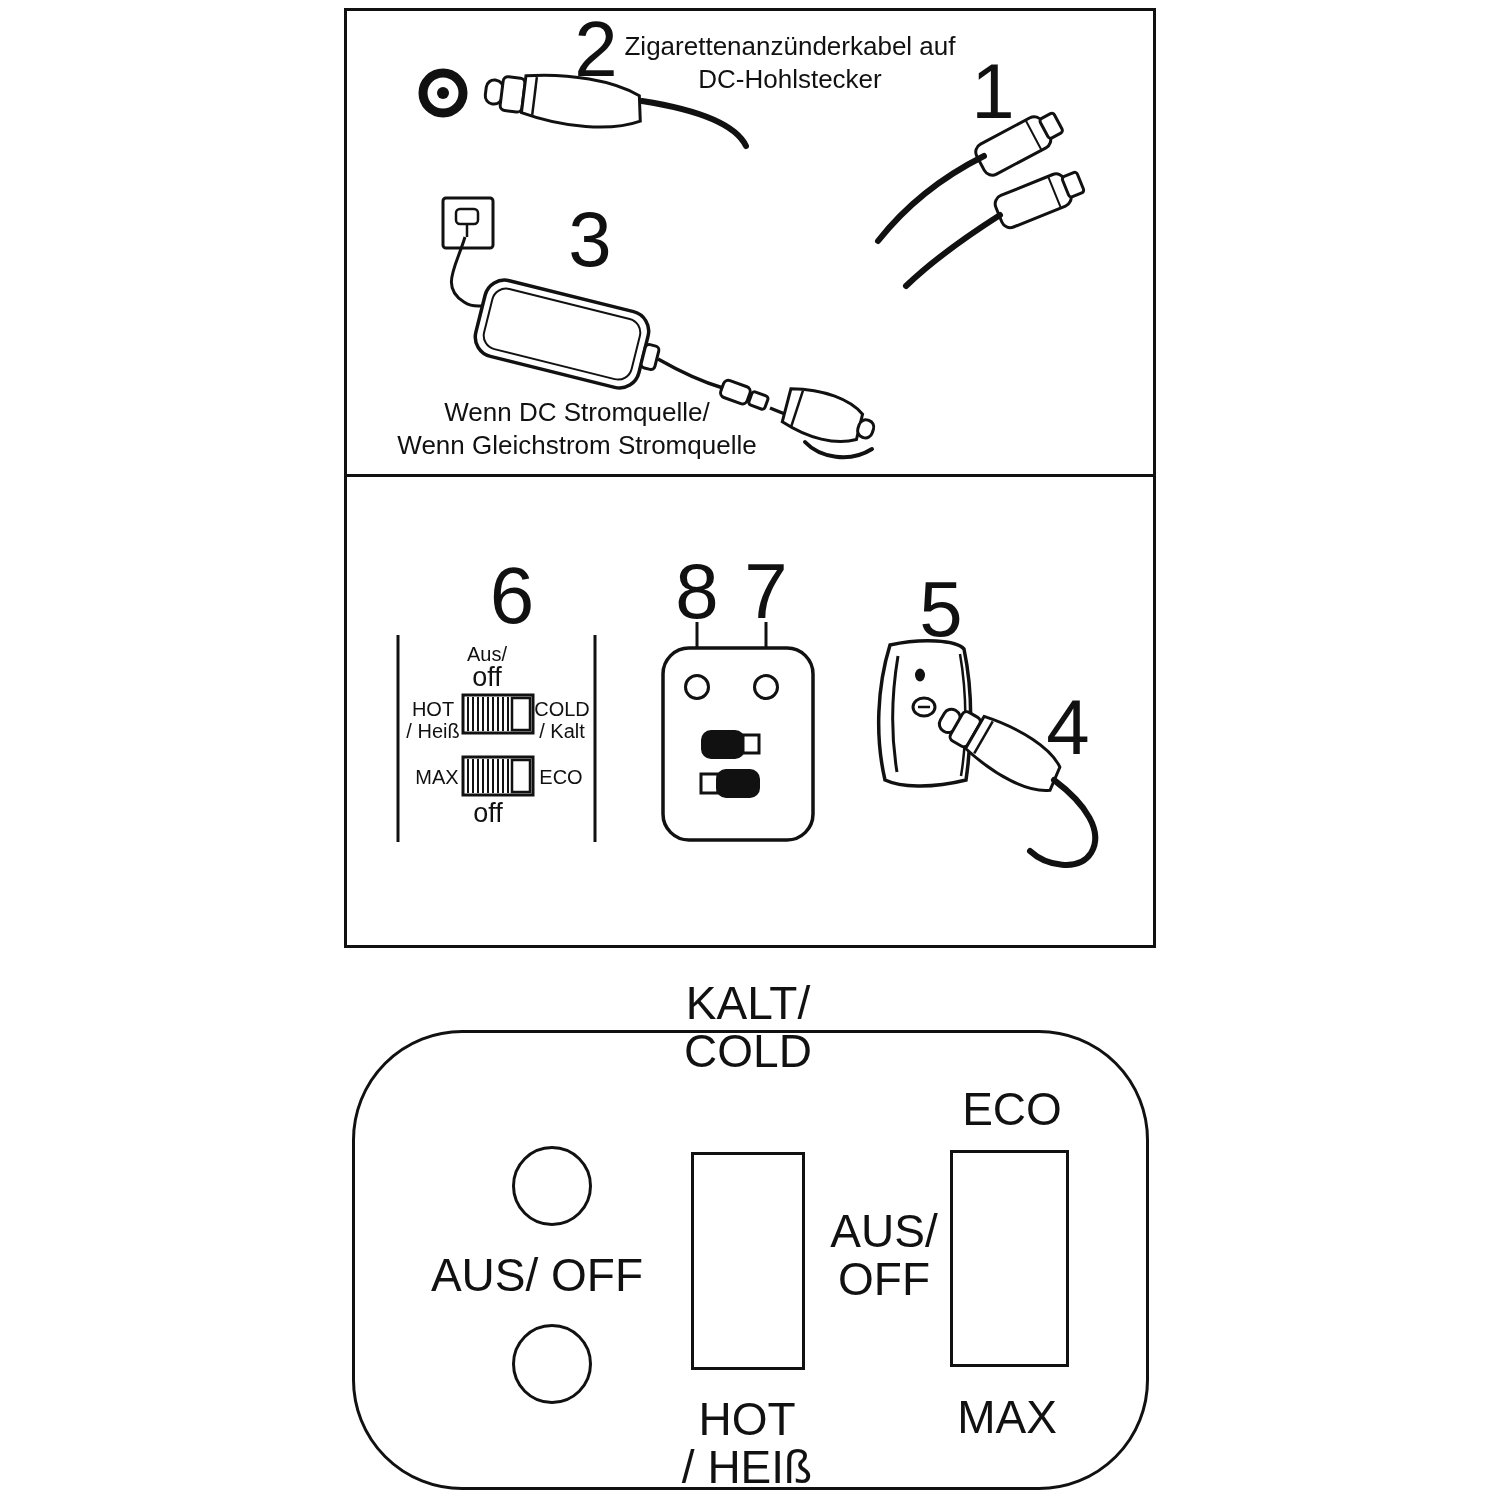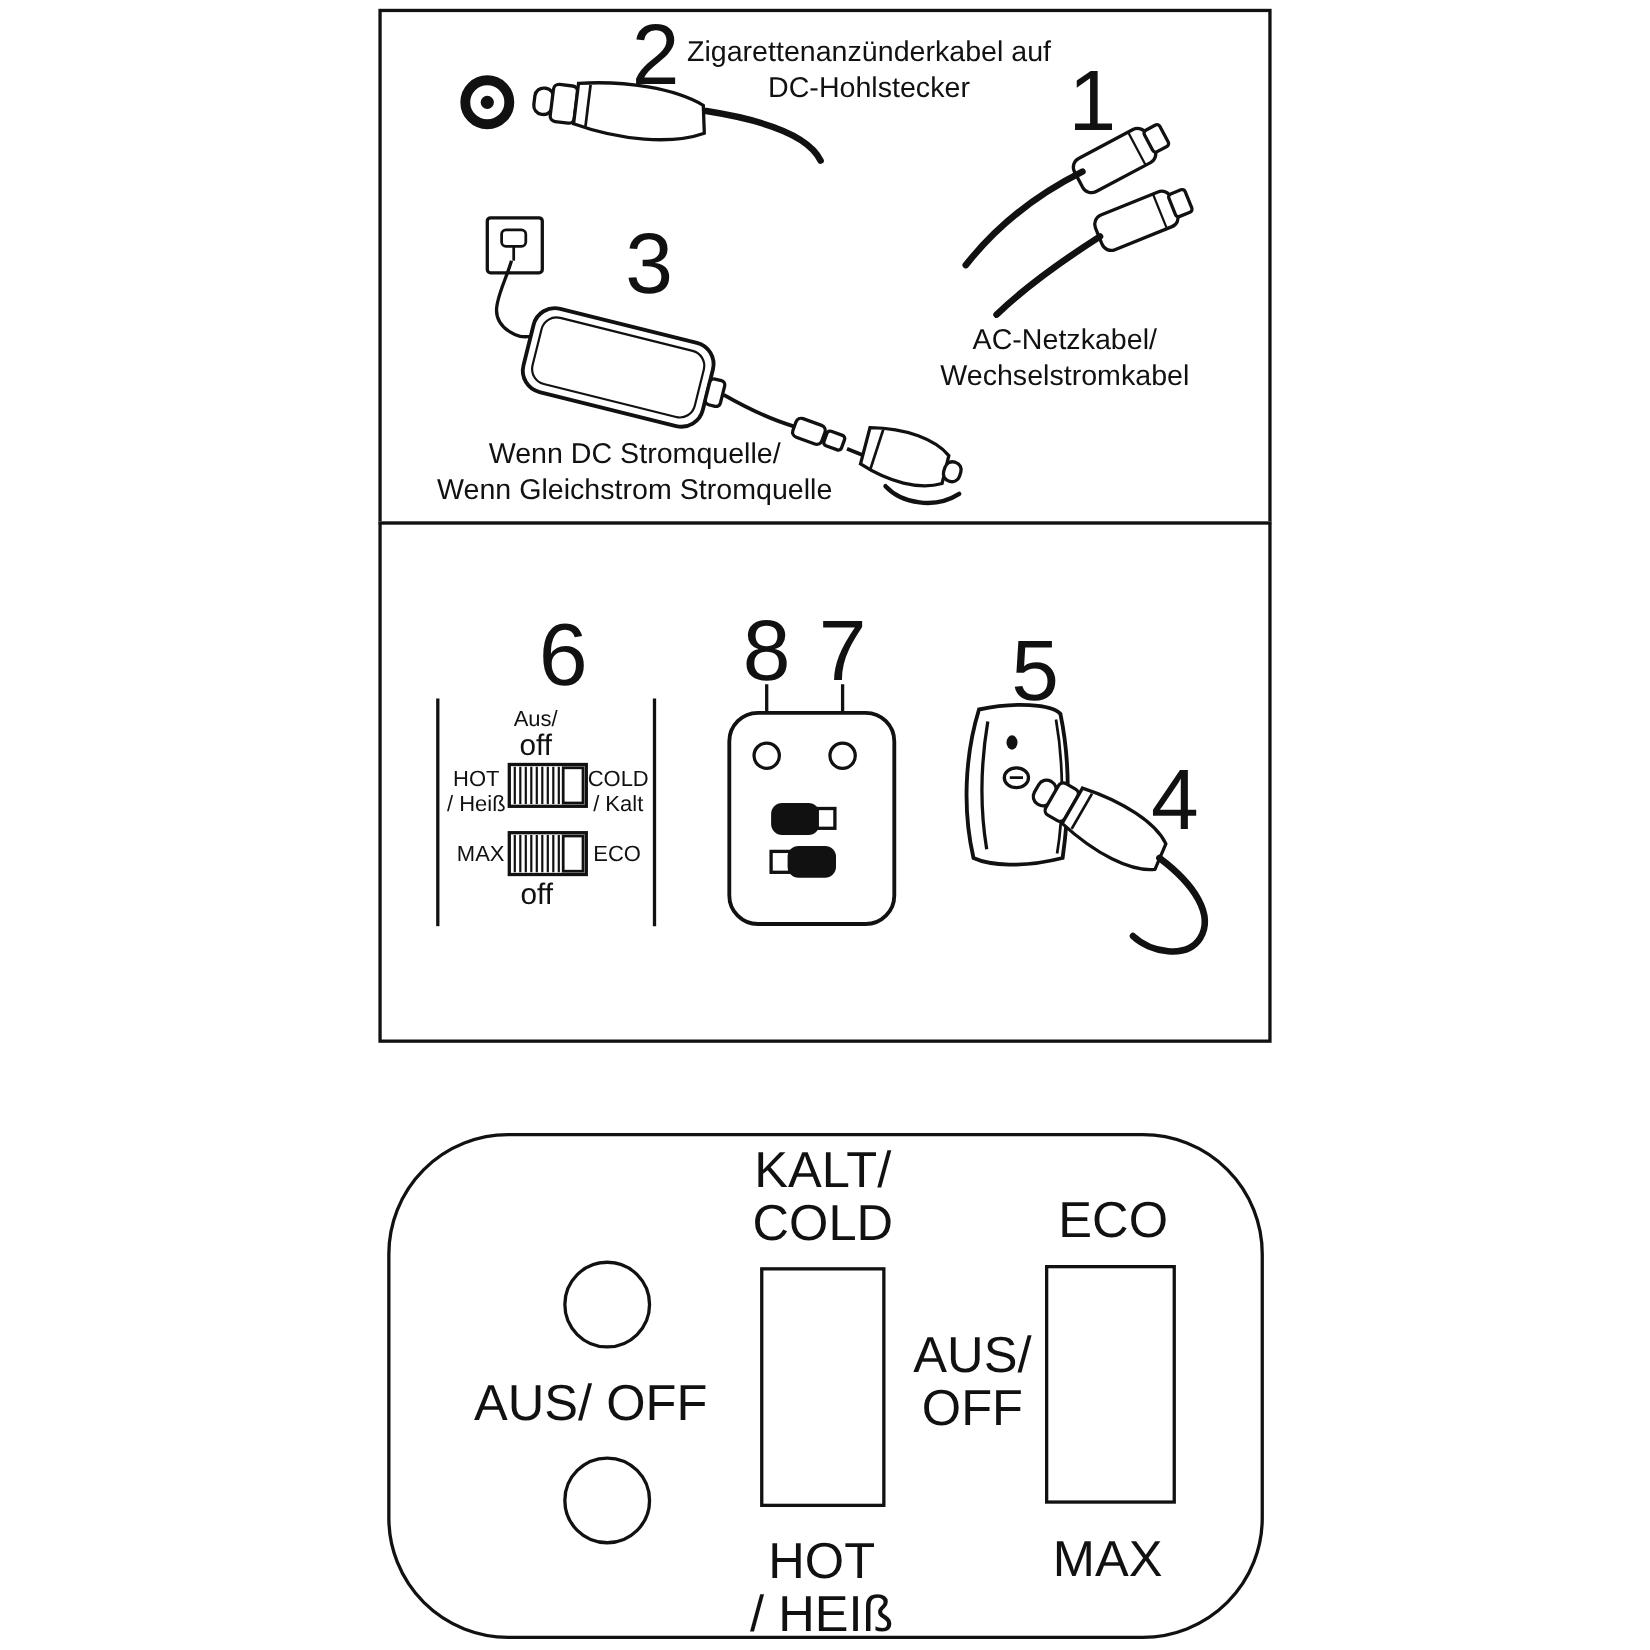--- a/index.html
+++ b/index.html
@@ -55,22 +55,20 @@
       <g transform="rotate(-22 195 102)">
         <rect x="156" y="85" width="74" height="34" rx="9" stroke-width="3"></rect>
         <rect x="228" y="91" width="16" height="22" rx="3" stroke-width="3"></rect>
         <line x1="216" y1="86" x2="216" y2="118" stroke-width="2"></line>
       </g>
     </g>
     <path d="M144,58 C100,80 64,110 38,143" fill="none" stroke="#111" stroke-width="6" stroke-linecap="round"></path>
     <path d="M160,117 C124,140 93,162 66,188" fill="none" stroke="#111" stroke-width="6" stroke-linecap="round"></path>
   </svg>
 
-  <div class="abs ctr cap pre" style="left:968px;top:292px;">AC-Netzkabel/
-Wechselstromkabel</div>
 
   <div class="abs ctr num" style="left:590px;top:200px;">3</div>
 
   <svg class="abs" style="left:420px;top:185px;" width="480" height="285" viewBox="0 0 480 285">
     <rect x="23" y="13" width="50" height="50" rx="3" fill="#fff" stroke="#111" stroke-width="3"></rect>
     <rect x="36" y="24" width="22" height="15" rx="4" fill="#fff" stroke="#111" stroke-width="2.5"></rect>
     <line x1="47" y1="39" x2="47" y2="52" stroke="#111" stroke-width="2.5"></line>
     <path d="M45,52 C36,82 20,102 44,117 C56,125 62,118 70,123" fill="none" stroke="#111" stroke-width="3"></path>
     <g transform="rotate(14 150 150)">
       <rect x="58" y="112" width="168" height="78" rx="20" fill="#fff" stroke="#111" stroke-width="3.5"></rect>
@@ -181,21 +179,21 @@
       <rect x="32" y="37" width="20" height="33" rx="5" fill="#fff" stroke="#111" stroke-width="3"></rect>
       <path d="M52,33 C90,25 126,27 143,39 L146,64 C128,77 92,79 52,70 Z" fill="#fff" stroke="#111" stroke-width="3"></path>
       <line x1="62" y1="33" x2="62" y2="70" stroke="#111" stroke-width="2.5"></line>
     </g>
     <path d="M136,88 C168,112 186,140 173,161 C161,180 128,174 112,159" fill="none" stroke="#111" stroke-width="6" stroke-linecap="round"></path>
   </svg>
 
 
   <div class="abs" style="left:352px;top:1030px;width:791px;height:454px;border:3px solid #111;border-radius:110px;background:#fff;"></div>
 
-  <div class="abs ctr panel-lbl pre" style="left:748px;top:1040px;">KALT/
+  <div class="abs ctr panel-lbl pre" style="left:748px;top:980px;">KALT/
 COLD</div>
   <div class="abs ctr panel-lbl" style="left:1012px;top:1086px;">ECO</div>
 
   <div class="abs led-circle" style="left:512px;top:1146px;"></div>
   <div class="abs led-circle" style="left:512px;top:1324px;"></div>
 
   <div class="abs ctr panel-lbl" style="left:537px;top:1252px;">AUS/ OFF</div>
 
   <div class="abs rocker" style="left:691px;top:1152px;width:108px;height:212px;"></div>
 

